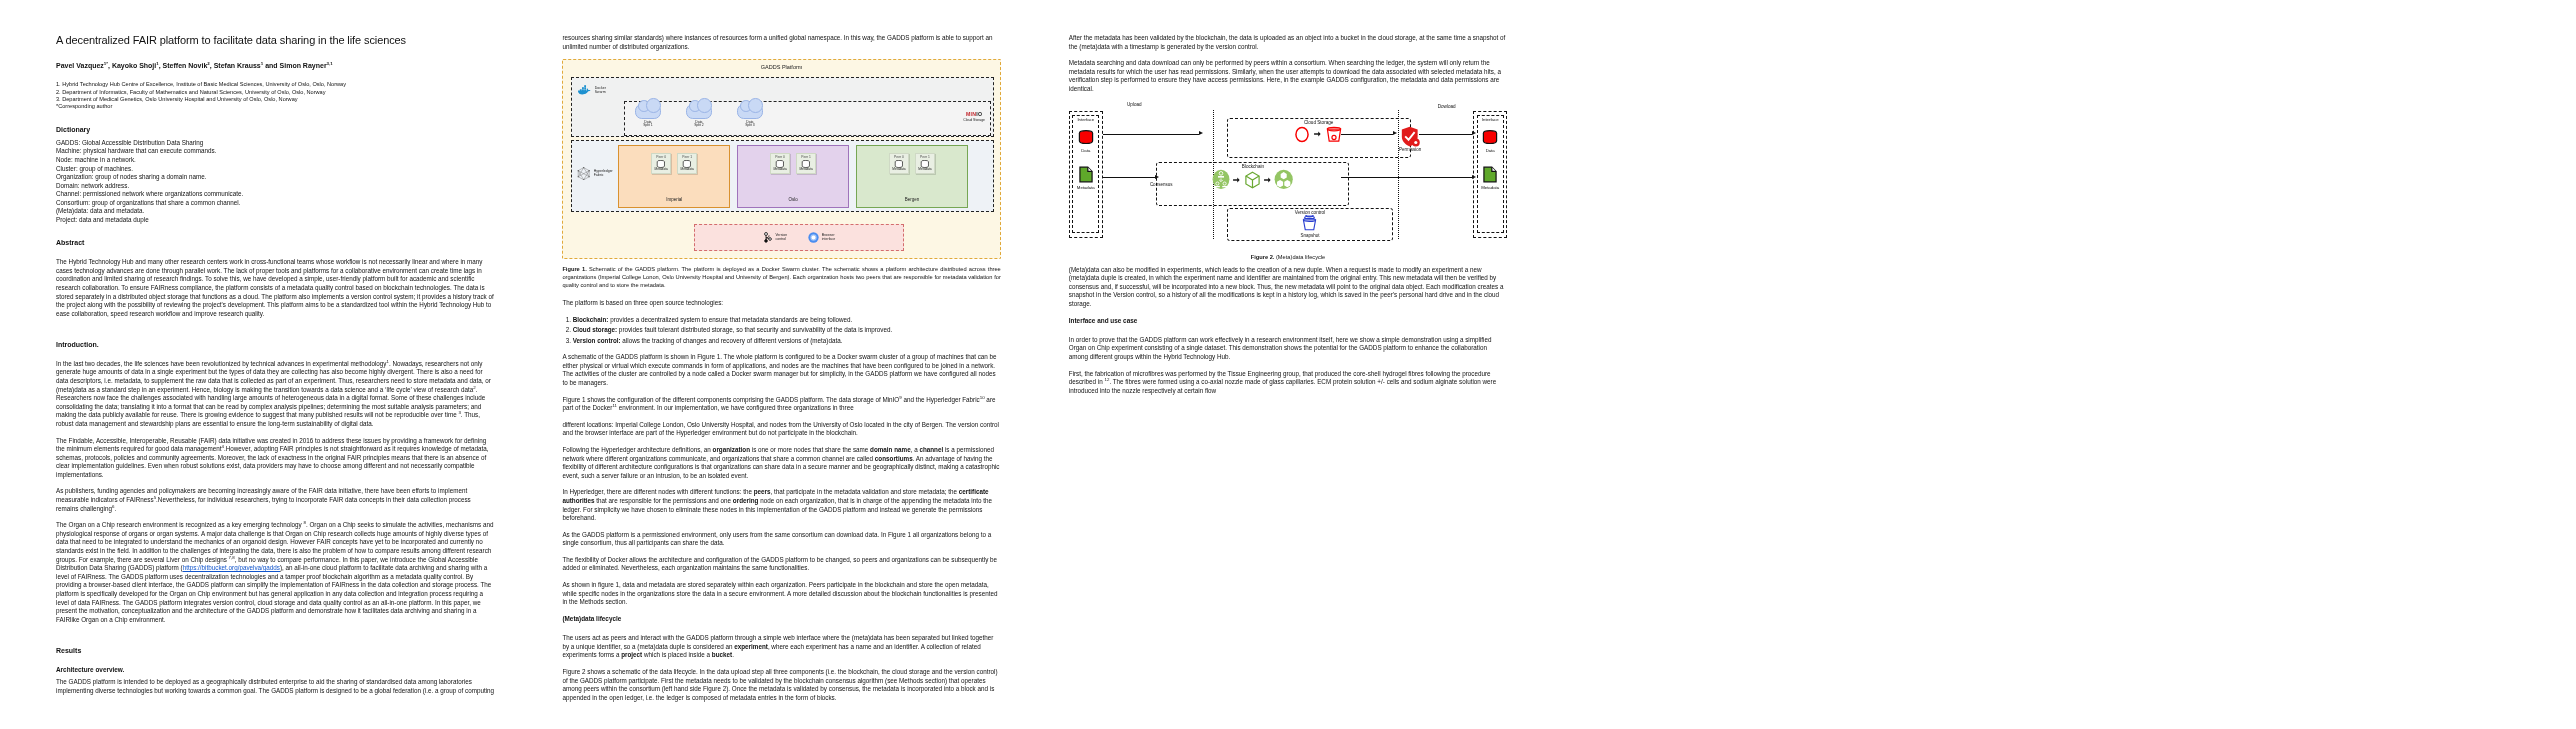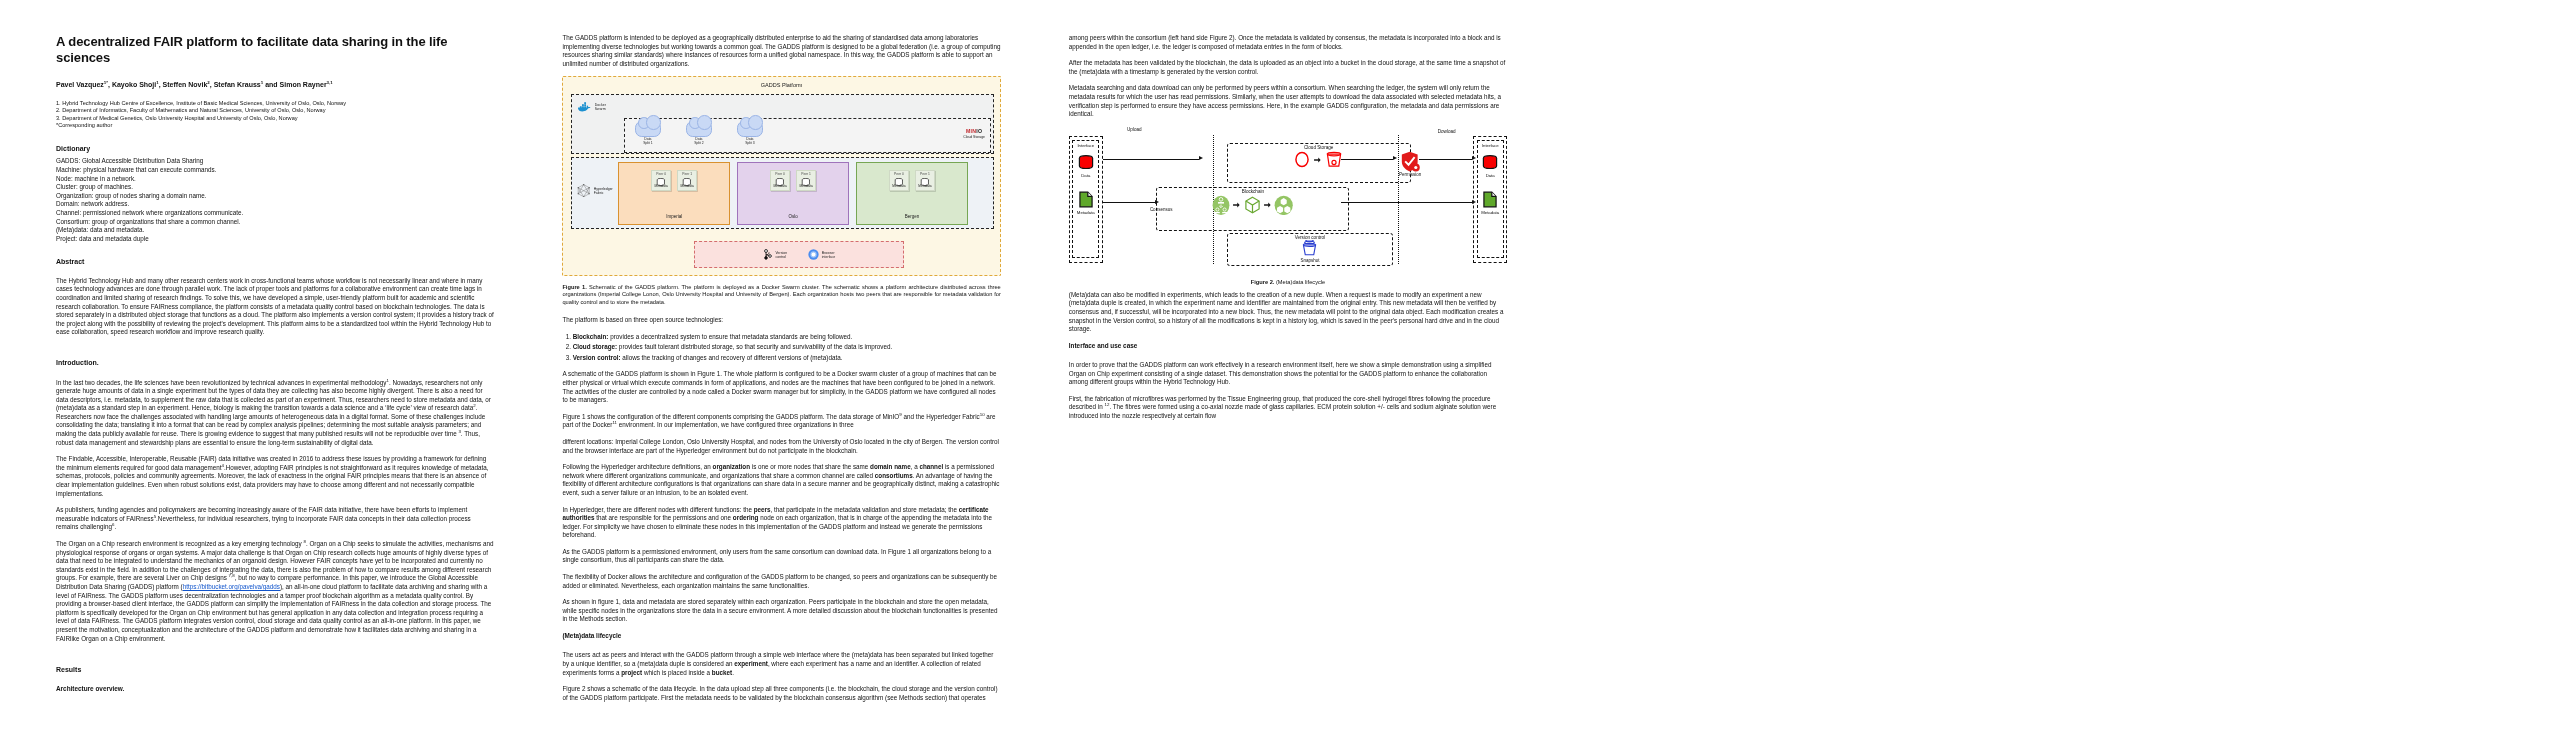--- a/index.html
+++ b/index.html
@@ -22,22 +22,22 @@
     box-sizing: border-box;
     padding: 34px 56px 12px 56px;
   }
   .columns {
     column-count: 5;
     column-gap: 68px;
     column-fill: auto;
     height: 674px;
   }
   h1.title {
-    font-size: 13px;
-    font-weight: bold;
+    font-size: 11px;
+    font-weight: normal;
     line-height: 1.25;
     margin: 0 0 13.4px 0;
     letter-spacing: -0.1px;
   }
   .authors {
     font-size: 7px;
     font-weight: bold;
     line-height: 1.3;
     margin: 0 0 11px 0;
   }

